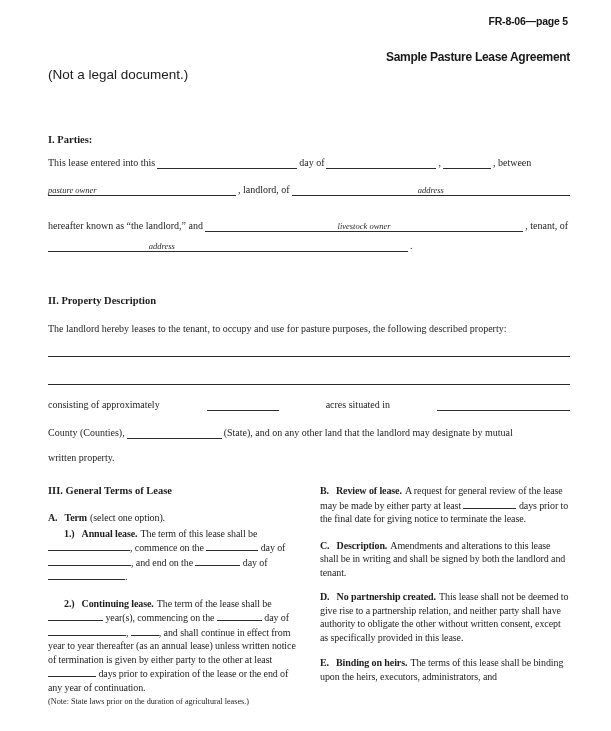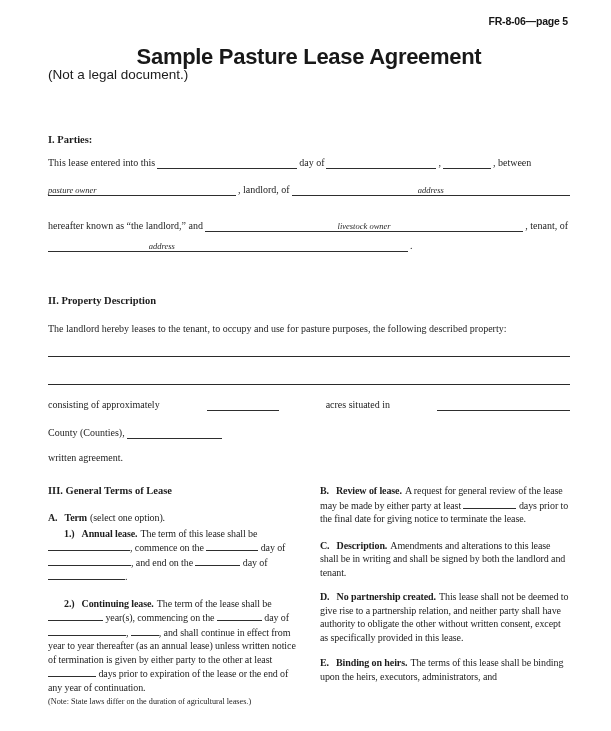--- a/index.html
+++ b/index.html
@@ -18,23 +18,23 @@
 
   
   .page-ref {
     padding-top:15px; padding-right:2px;
     text-align:right;
     font-family:"Liberation Sans", sans-serif;
     font-weight:bold; font-size:10.5px; line-height:12px;
     letter-spacing:-0.2px; color:#161616;
   }
   .doc-title {
-    margin-top:20px; text-align:center;
+    margin-top:20px; text-align:right;
     font-family:"Liberation Sans", sans-serif;
-    font-weight:bold; font-size:22px; line-height:20px;
+    font-weight:bold; font-size:12px; line-height:20px;
     letter-spacing:-0.3px; color:#181818;
   }
   .doc-subtitle {
     text-align:left;
     font-family:"Liberation Sans", sans-serif;
     font-size:13.5px; line-height:16px; color:#1c1c1c;
   }
 
   
   .sec-h { font-weight:bold; font-size:10.5px; line-height:13px; }
@@ -144,23 +144,24 @@
   <div class="fline l-c1">
     <span class="t">consisting of approximately</span>
     <span class="blank" style="width:72px"></span>
     <span class="t">acres situated in</span>
     <span class="blank fill"></span>
   </div>
 
   <div class="fline l-c2">
     <span class="t">County (Counties),</span>
     <span class="blank" style="width:95px"></span>
-  </div>
-
-  <p class="l-written">written agreement.</p>
+    <span class="t">(State), and on any other land that the landlord may designate by mutual</span>
+  </div>
+
+  <p class="l-written">written property.</p>
 
   <div class="cols">
 
     <div class="col-left">
       <div class="sec-h">III. General Terms of Lease</div>
 
       <p class="a-head"><b class="plbl">A.</b><b class="pttl">Term</b><span>(select one option).</span></p>
 
       <p class="ind p-a1"><b class="pnum">1.)</b><b class="pttl">Annual lease.</b><span>The term of this lease shall be</span>
         <span class="iblank" style="width:82px"></span><span>, commence on the</span>
@@ -174,21 +175,21 @@
       <p class="ind p-a2"><b class="pnum">2.)</b><b class="pttl">Continuing lease.</b><span>The term of the lease shall be</span>
         <span class="iblank" style="width:55px"></span>
         <span>year(s), commencing on the</span>
         <span class="iblank" style="width:45px"></span>
         <span>day of</span>
         <span class="iblank" style="width:78px"></span><span>,</span>
         <span class="iblank" style="width:28px"></span><span>, and shall continue in effect from year to year thereafter (as an annual lease) unless written notice of termination is given by either party to the other at least</span>
         <span class="iblank" style="width:48px"></span>
         <span>days prior to expiration of the lease or the end of any year of continuation.</span></p>
 
-      <p class="p-note">(Note: State laws differ on the duration of agricultural leases.)</p>
+      <p class="p-note">(Note: State laws prior on the duration of agricultural leases.)</p>
     </div>
 
     <div class="col-right">
       <p><b class="plbl">B.</b><b class="pttl">Review of lease.</b><span>A request for general review of the lease may be made by either party at least</span>
         <span class="iblank" style="width:53px"></span>
         <span>days prior to the final date for giving notice to terminate the lease.</span></p>
 
       <p class="p-c"><b class="plbl">C.</b><b class="pttl">Description.</b><span>Amendments and alterations to this lease shall be in writing and shall be signed by both the landlord and tenant.</span></p>
 
       <p class="p-d"><b class="plbl">D.</b><b class="pttl">No partnership created.</b><span>This lease shall not be deemed to give rise to a partnership relation, and neither party shall have authority to obligate the other without written consent, except as specifically provided in this lease.</span></p>

